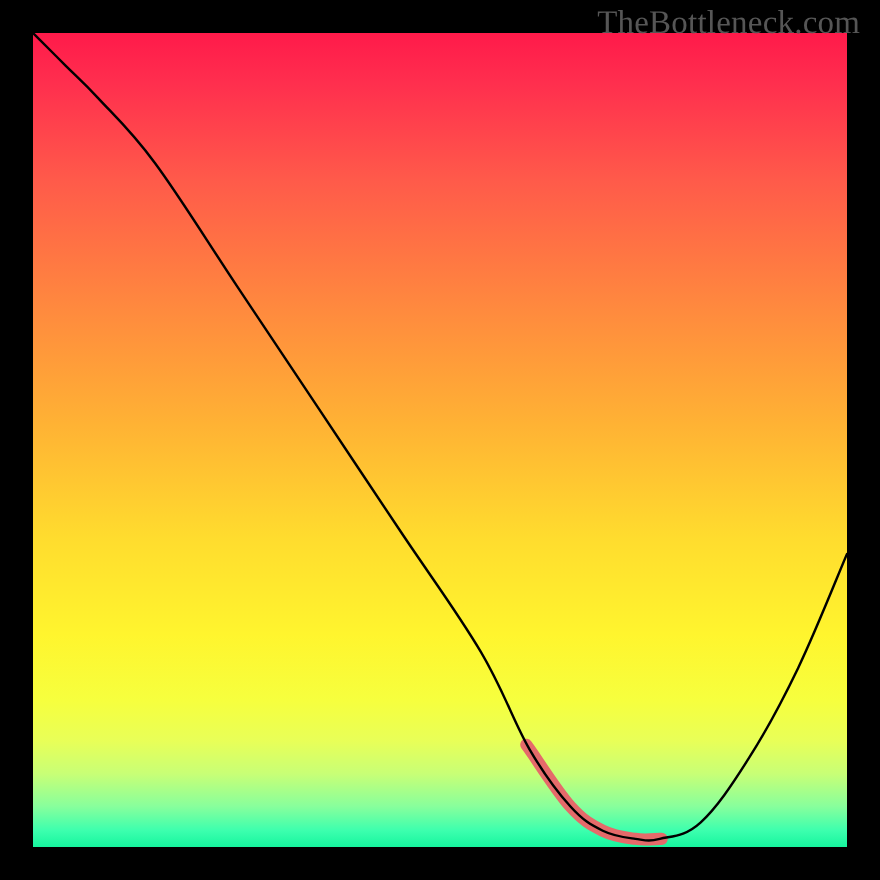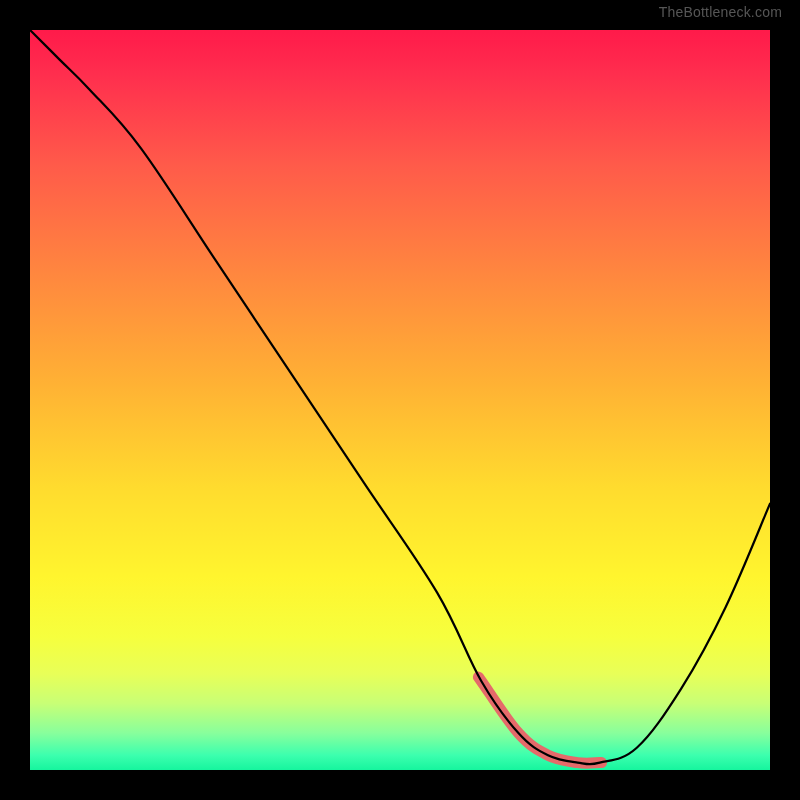--- a/index.html
+++ b/index.html
@@ -7,22 +7,22 @@
   .frame {
     position: relative;
     width: 800px;
     height: 800px;
     background: #000;
   }
   .watermark {
     position: absolute;
     top: 4px;
     right: 18px;
-    font-family: Liberation Sans, sans-serif;
-    font-size: 14px;
+    font-family: Liberation Serif, serif;
+    font-size: 30px;
     color: #565656;
     letter-spacing: 0.2px;
     z-index: 5;
   }
   .plot {
     position: absolute;
     left: 30px;
     top: 30px;
     width: 740px;
     height: 740px;

